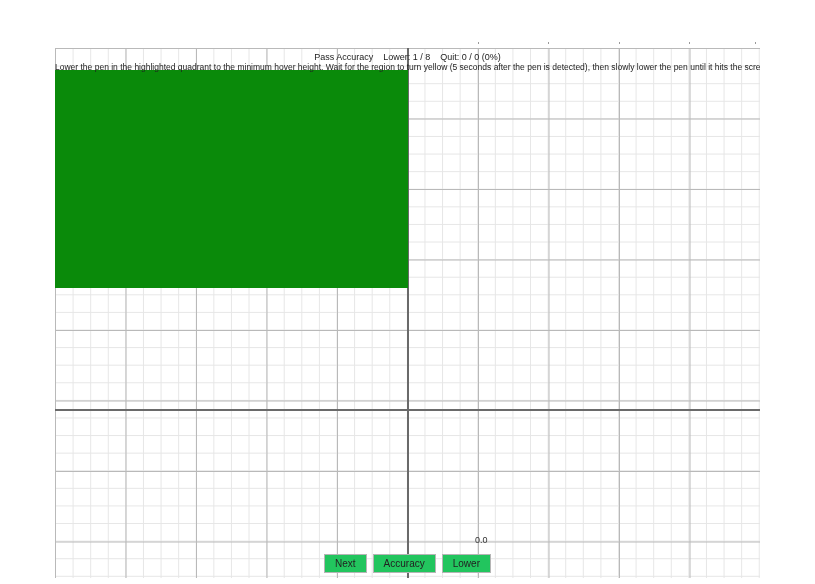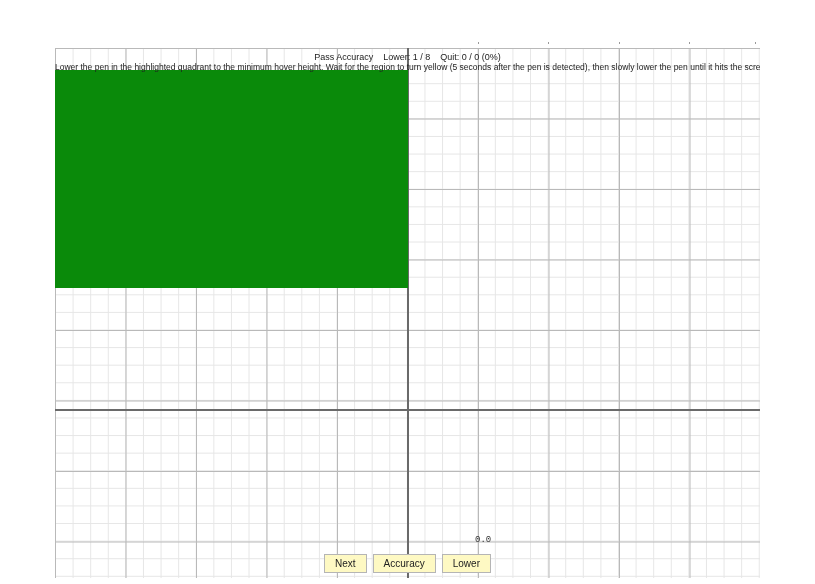--- a/index.html
+++ b/index.html
@@ -93,37 +93,36 @@
     z-index: 4;
   }
 
   .readout {
     position: absolute;
     left: 420px;
     top: 487px;
     font-size: 9px;
     color: #333;
     z-index: 6;
-    font-family: Liberation Mono, monospace;
   }
 
   .button-bar {
     position: absolute;
     left: 0;
     width: 100%;
     top: 506px;
     display: flex;
     justify-content: center;
     gap: 6px;
     z-index: 6;
   }
   .btn {
     font-size: 10px;
     padding: 3px 10px;
-    background: #fef9c3;
+    background: #22c55e;
     border: 1px solid #b5b5b5;
     color: #222;
     cursor: pointer;
   }
 </style>
 </head>
 <body>
 
 <div class="top-tick-row">
   <span class="tick" style="left:423px"></span>

